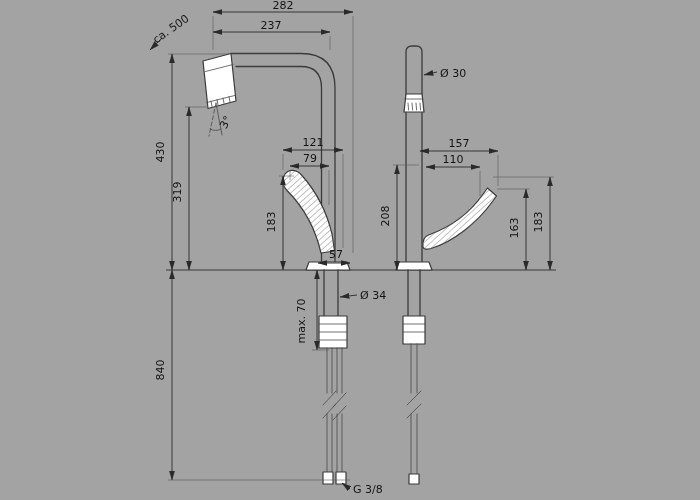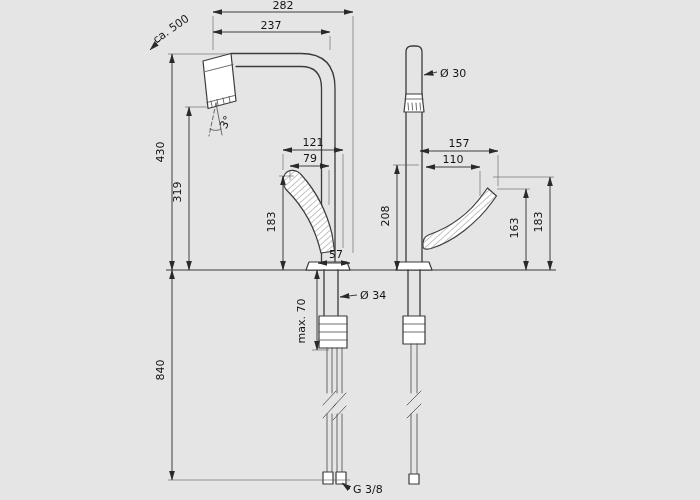--- a/index.html
+++ b/index.html
@@ -1,16 +1,16 @@
 <!DOCTYPE html>
 <html><head>
 <meta charset="utf-8">
 <style>
   html,body { margin:0; padding:0; background:#ffffff; }
-  #stage { position:relative; width:700px; height:500px; background:#e5e5e5; overflow:hidden; }
+  #stage { position:relative; width:700px; height:500px; background:#a3a3a3; overflow:hidden; }
   svg { display:block; }
   .outline { fill:none; stroke:#3b3b3b; stroke-width:1.3; stroke-linejoin:round; stroke-linecap:round; }
   .fillw   { fill:#ffffff; stroke:#3b3b3b; stroke-width:1.2; stroke-linejoin:round; }
   .thin    { fill:none; stroke:#4a4a4a; stroke-width:0.8; stroke-linecap:round; }
   .dim     { stroke:#2a2a2a; stroke-width:0.9; fill:none; }
   .ext     { stroke:#5a5a5a; stroke-width:0.6; }
   .deck    { stroke:#3b3b3b; stroke-width:1; }
   .lbl     { font-family:"DejaVu Sans", sans-serif; font-size:11px; fill:#141414; }
 </style>
 </head>

